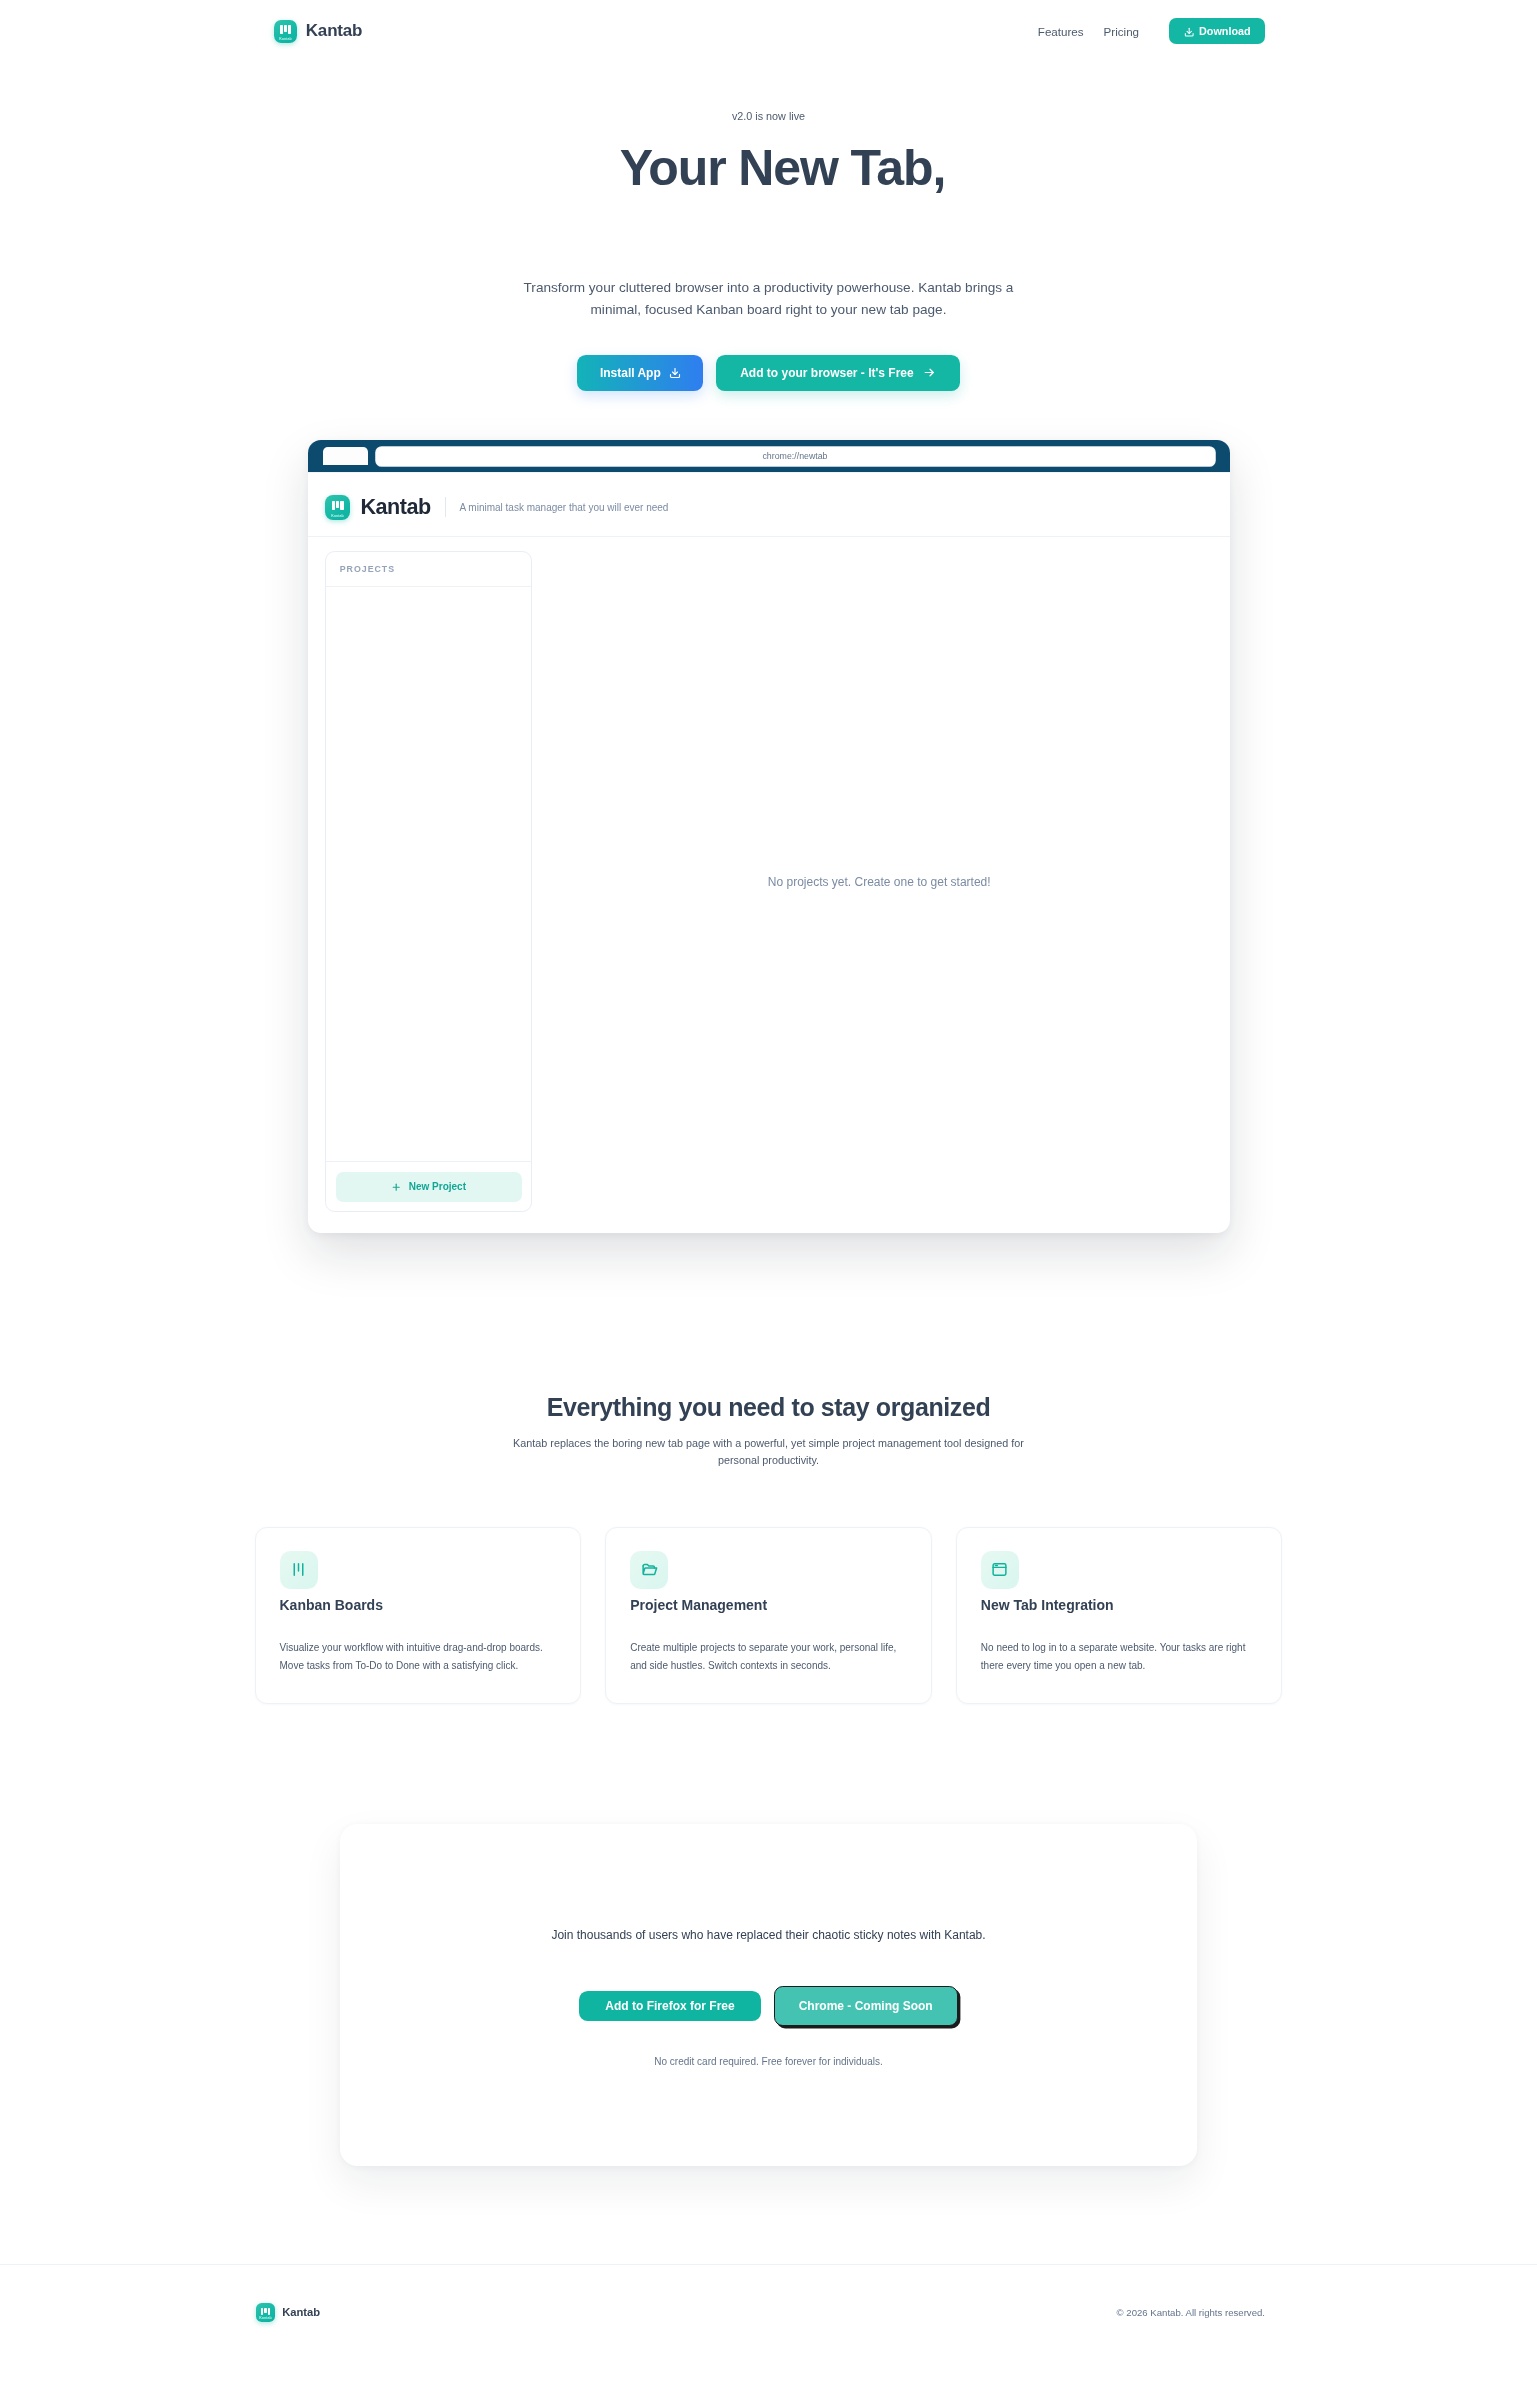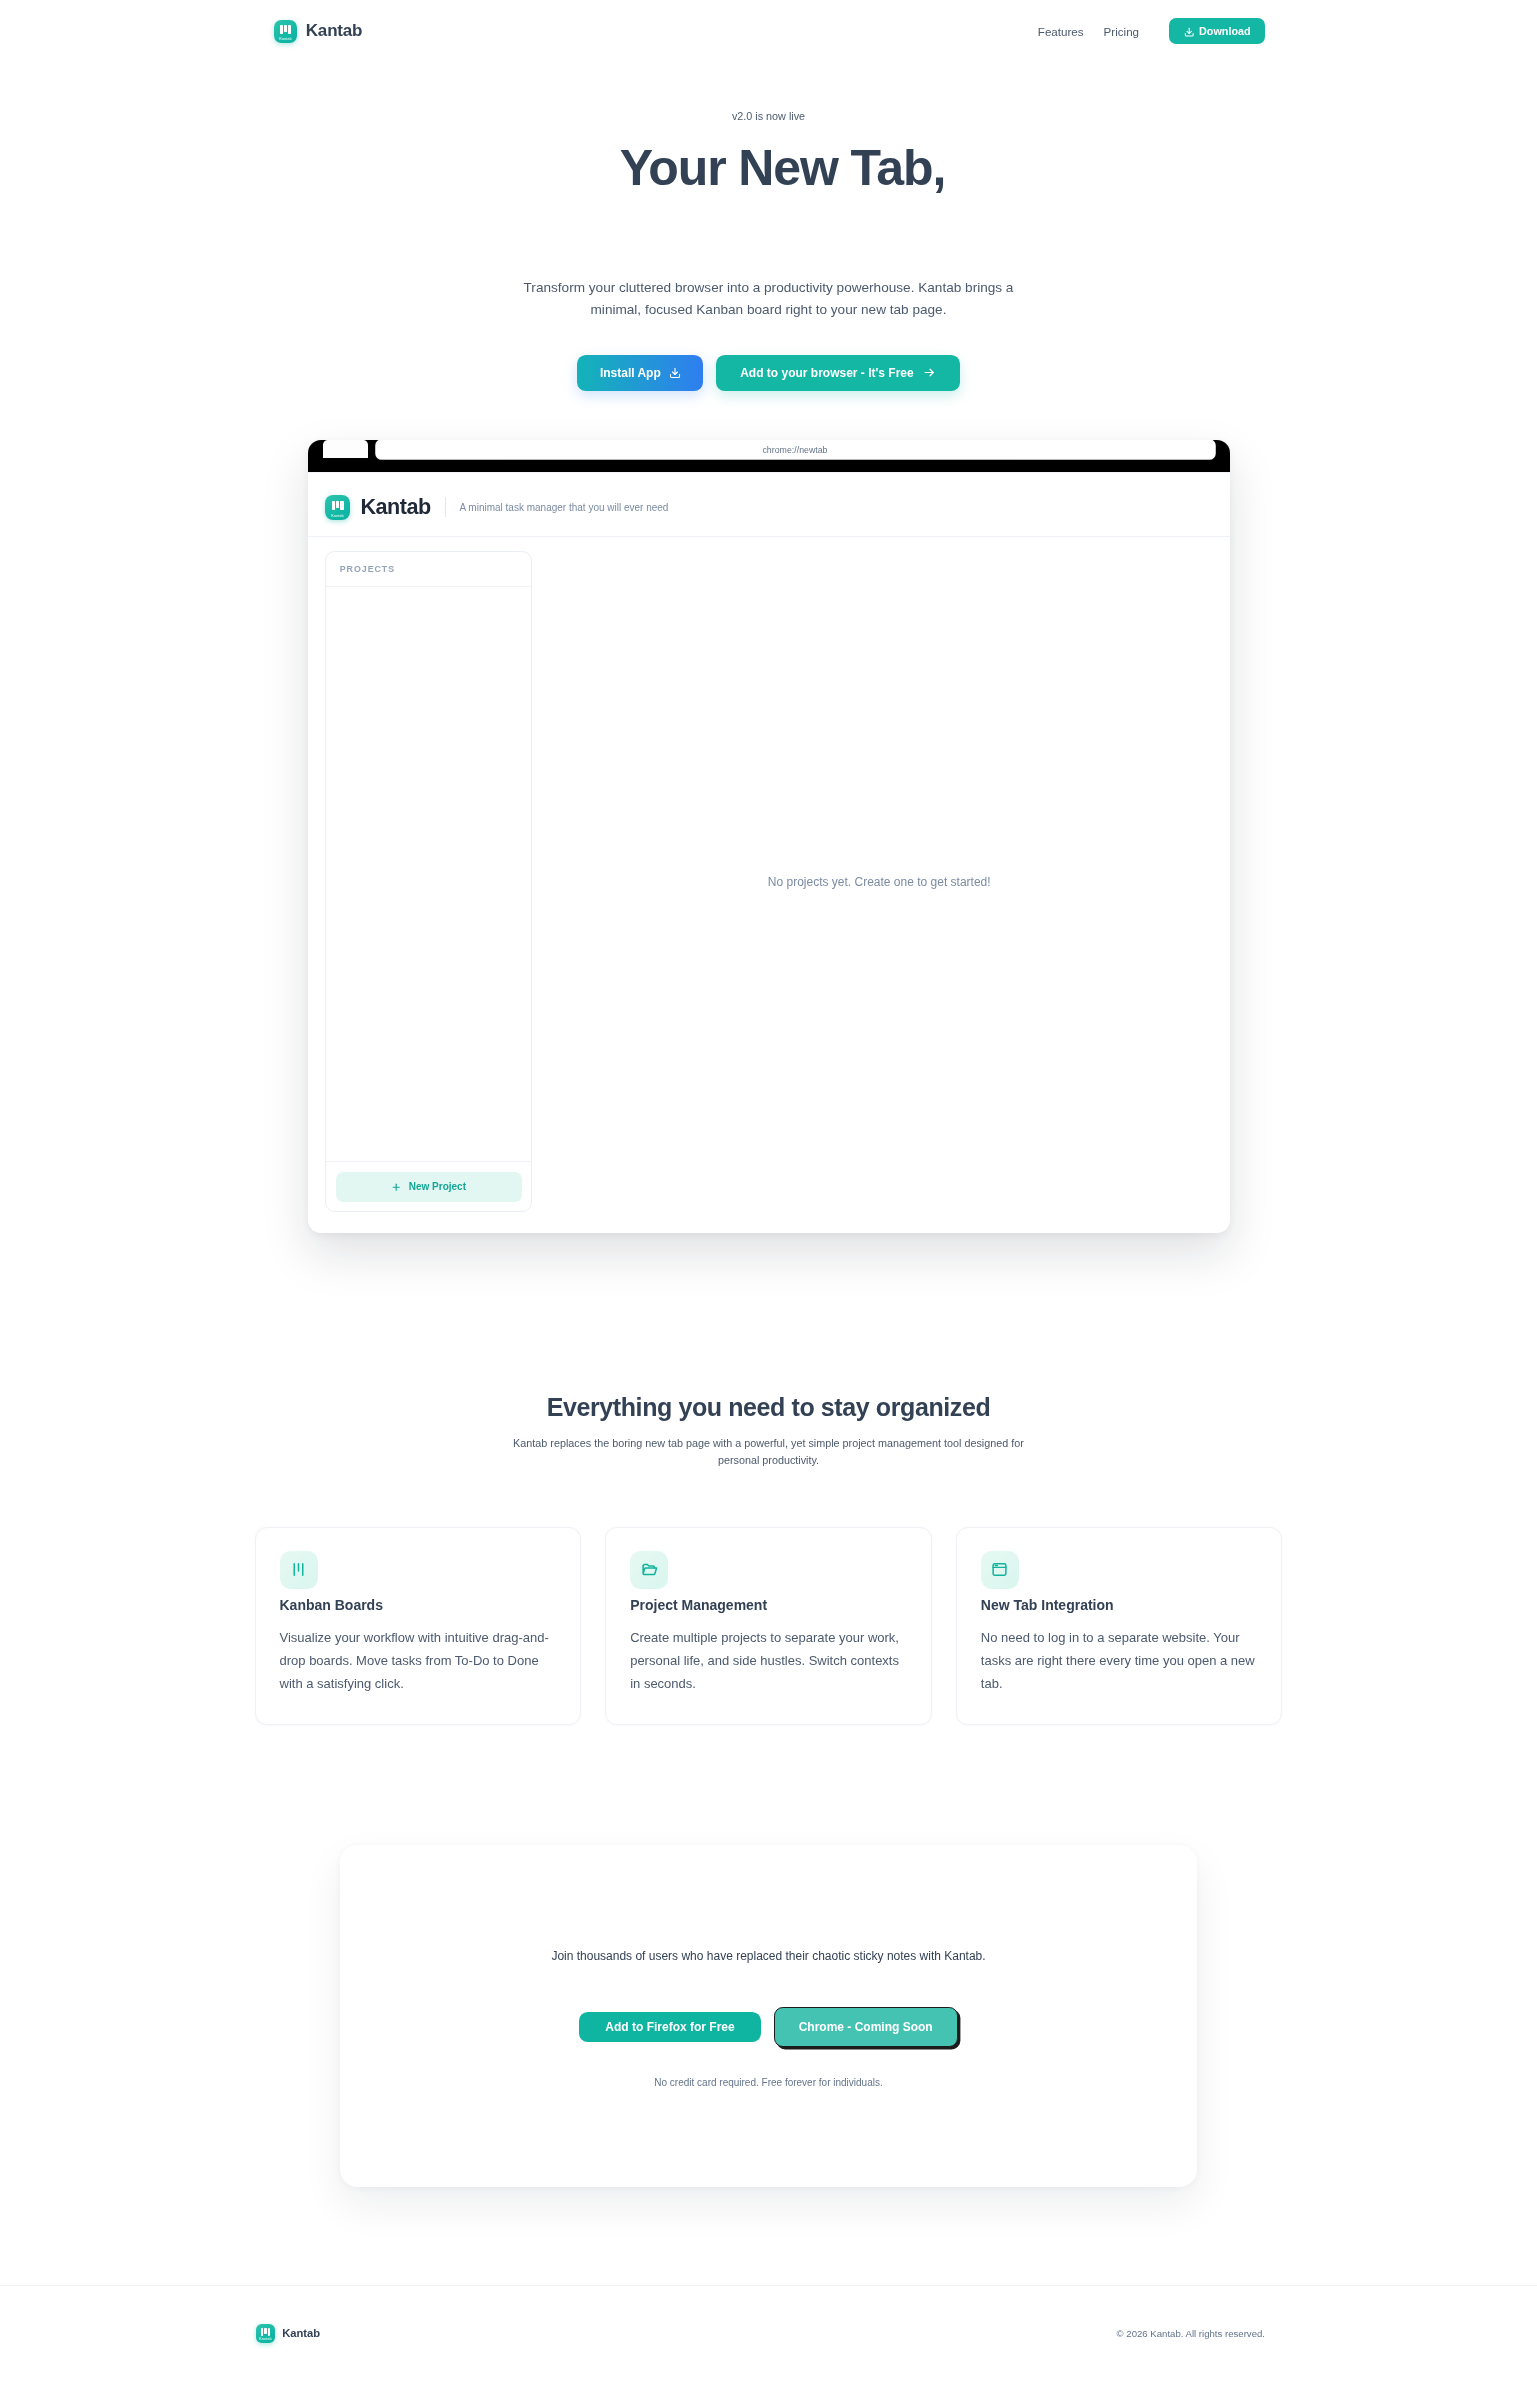--- a/index.html
+++ b/index.html
@@ -99,22 +99,22 @@
 
   
   .mock-wrap { margin: 49px auto 0; width: 922px; }
   .mock {
     background: #ffffff;
     border-radius: 13px;
     box-shadow: 0 21px 48px rgba(15,23,42,0.13), 0 2.4px 8px rgba(15,23,42,0.05);
     overflow: hidden;
   }
   .mock-chrome {
-    height: 33px; background: #000000;
-    display: flex; align-items: flex-start;
+    height: 33px; background: #0c4a6e;
+    display: flex; align-items: center;
     border-bottom: 0.8px solid #f1f5f9;
     padding: 0 15px;
   }
   .mock-tab {
     width: 45px; height: 18.4px; border-radius: 4.8px 4.8px 0 0;
     background: #fdfdfe; flex: 0 0 auto;
   }
   .mock-url {
     flex: 1 1 auto; margin-left: 8px; height: 19px;
     background: #ffffff; border-radius: 5.6px;
@@ -187,22 +187,22 @@
     width: 38px; height: 38px; border-radius: 10.4px;
     background: linear-gradient(135deg, #e6f9f2 0%, #d9f6ef 100%);
     display: flex; align-items: center; justify-content: center;
     color: #12b39c;
   }
   .card-title {
     margin-top: 8px;
     font-size: 14px; font-weight: 700; color: #334155;
   }
   .card-text {
-    margin-top: 13px;
-    font-size: 13px; line-height: 1.78; color: #4c5a6e;
+    margin-top: 26px;
+    font-size: 10px; line-height: 1.78; color: #4c5a6e;
   }
 
   
   .cta-wrap { margin: 120px auto 0; width: 857px; }
   .cta {
     background: #fff;
     border-radius: 17.6px;
     box-shadow: 0 17.6px 40px rgba(15,23,42,0.07), 0 1.6px 6.4px rgba(15,23,42,0.04);
     padding: 102px 32px 99px;
     text-align: center;

